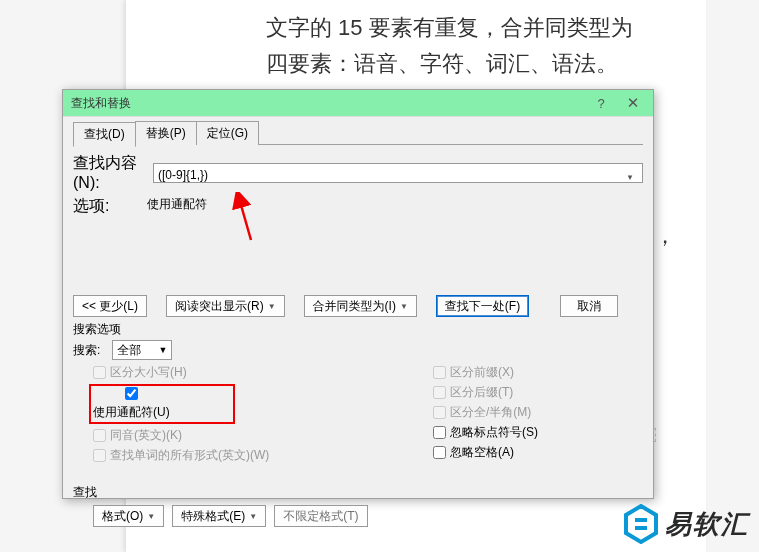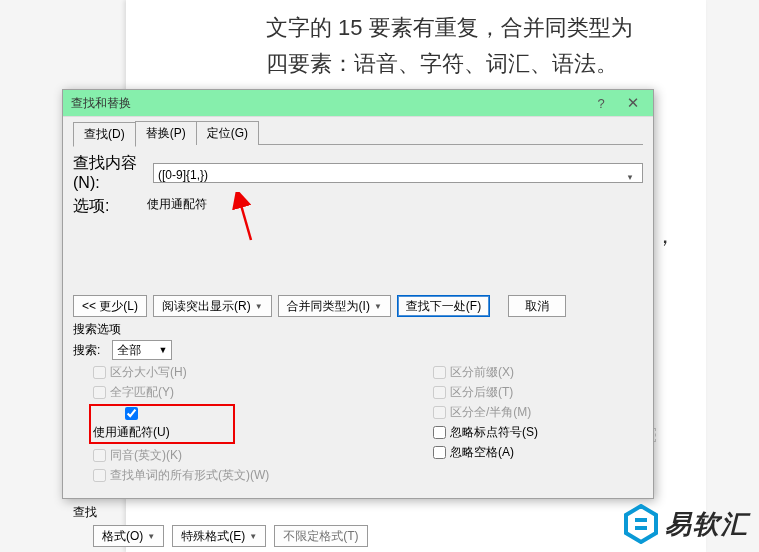--- a/index.html
+++ b/index.html
@@ -147,21 +147,21 @@
     left: 164px;
     top: 75px;
     width: 40px;
     height: 50px;
     pointer-events: none;
   }
   
   
   .btn-row {
     display: flex;
-    gap: 6px;
+    gap: 19px;
     margin-top: 78px;
     justify-content: flex-start;
     align-items: center;
   }
   .btn {
     height: 22px;
     padding: 0 8px;
     border: 1px solid #999;
     background: #fdfdfd;
     font-size: 12px;
@@ -354,24 +354,20 @@
           <span style="font-size:9px;">▼</span>
         </div>
       </div>
 
       <div class="checks-cols">
         <div class="checks-col left">
           <label class="check disabled">
             <input type="checkbox" disabled="" style="">
             <span>区分大小写(H)</span>
           </label>
-          <label class="check disabled">
-            <input type="checkbox" disabled="" style="">
-            <span>全字匹配(Y)</span>
-          </label>
           <span class="red-box">
             <label class="check" style="padding-left:2px;flex-direction:column;">
               <input type="checkbox" checked="" style="">
               <span>使用通配符(U)</span>
             </label>
           </span>
           <label class="check disabled">
             <input type="checkbox" disabled="" style="">
             <span>同音(英文)(K)</span>
           </label>

